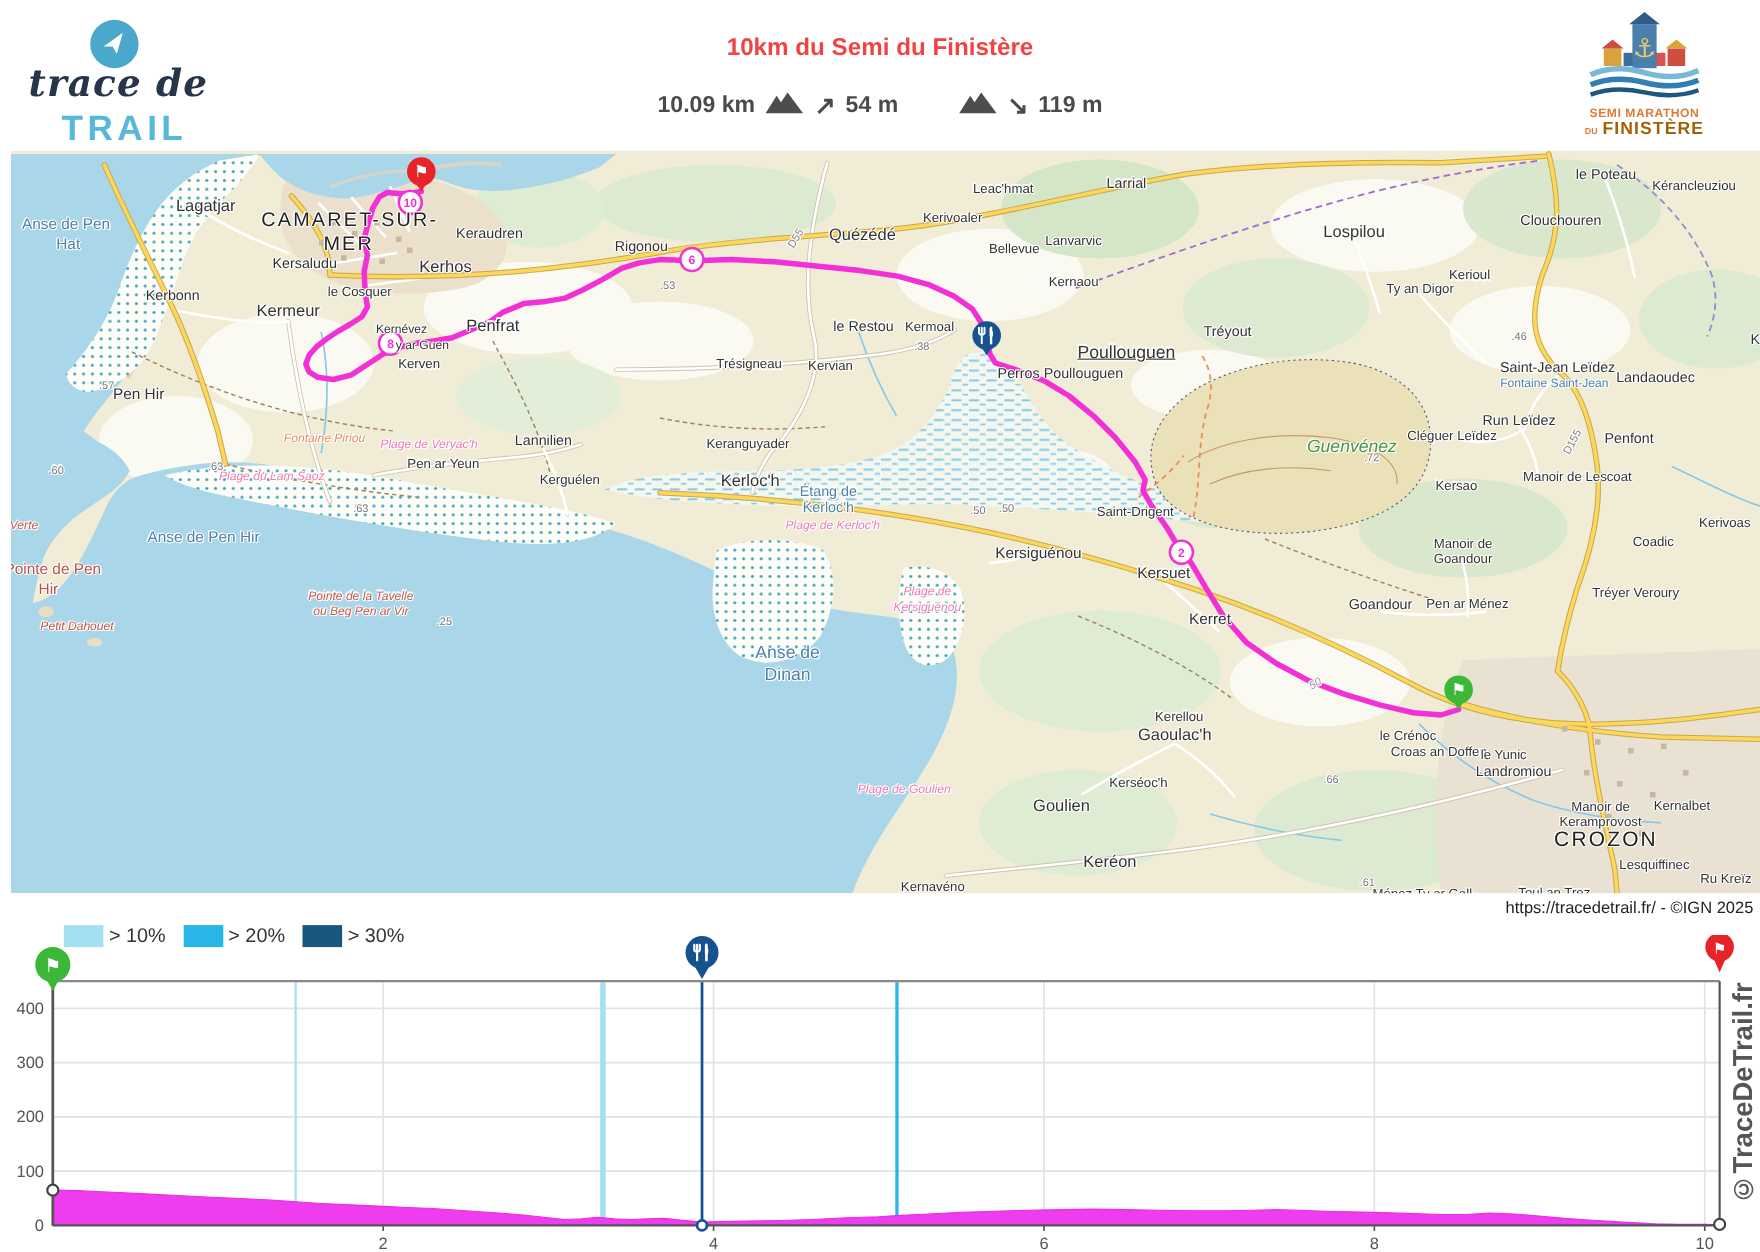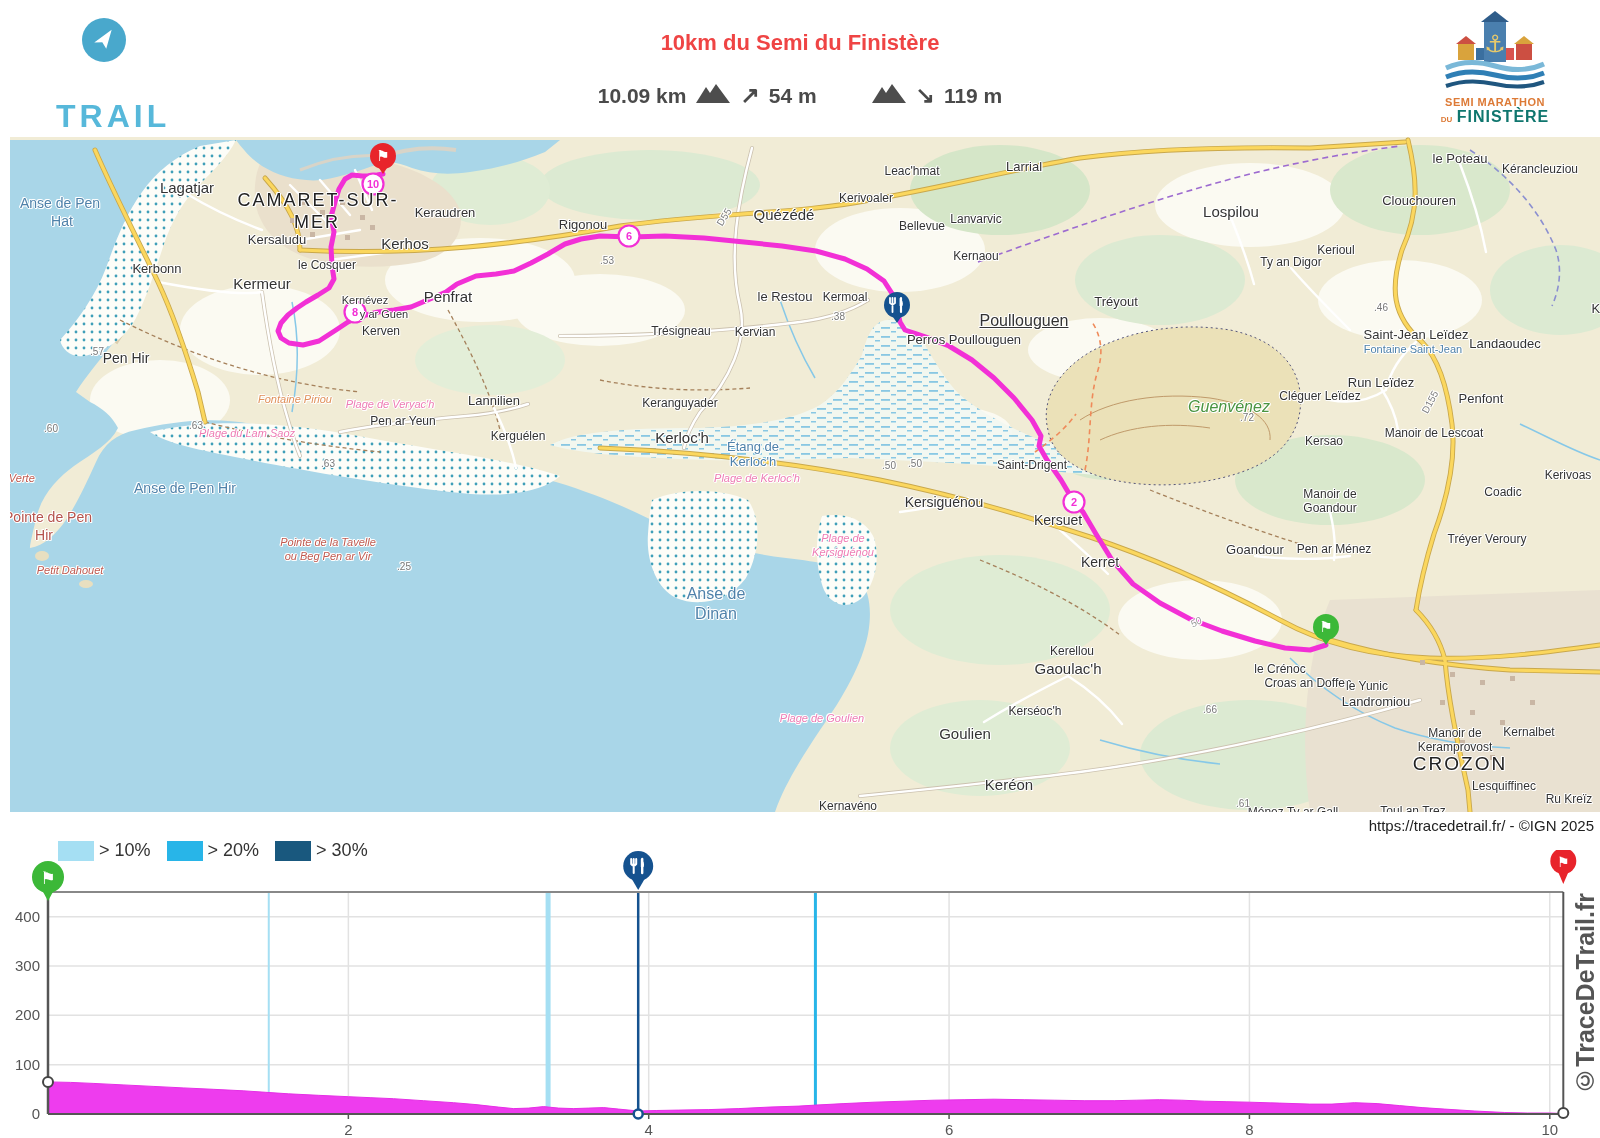--- a/index.html
+++ b/index.html
@@ -13,21 +13,21 @@
         font-style:italic;font-weight:bold;font-size:34px;color:#27354a;letter-spacing:1px;}
   .tlogo-line2{position:absolute;left:36px;top:86px;font-weight:bold;font-size:32px;color:#57b8da;letter-spacing:4px;}
   .page-title{position:absolute;left:0;right:0;top:30px;text-align:center;font-size:22px;
         font-weight:bold;color:#ef4444;}
   .stats-row{position:absolute;left:0;right:0;top:82px;display:flex;justify-content:center;
         align-items:center;gap:9px;font-size:21px;font-weight:bold;color:#4a4a4a;}
   .stats-row .gap{width:36px;}
   .arrow{font-size:23px;font-weight:bold;}
   .elogo{position:absolute;right:50px;top:8px;width:110px;height:126px;text-align:center;}
   .elogo-l1{font-size:11px;font-weight:bold;color:#dd7a36;letter-spacing:.5px;white-space:nowrap;}
-  .elogo-l3{font-size:16px;font-weight:bold;color:#0f766e;letter-spacing:1px;}
+  .elogo-l3{font-size:16px;font-weight:bold;color:#a16207;letter-spacing:1px;}
   .elogo-du{font-size:8px;font-weight:bold;color:#dd7a36;}
   
   #map{position:absolute;left:10px;top:137px;width:1590px;height:675px;overflow:hidden;background:#f3efdc;}
   #map svg{position:absolute;left:0;top:0;}
   .mlbl{position:absolute;transform:translate(-50%,-50%);white-space:nowrap;color:#333;
         font-size:12px;pointer-events:none;
         text-shadow:-1px 0 #fff,1px 0 #fff,0 -1px #fff,0 1px #fff,1px 1px #fff,-1px -1px #fff;}
   .mlbl.big{letter-spacing:2px;color:#222;}
   .mlbl.sea{color:#4f82aa;}
   .mlbl.coast{color:#b5534c;}
@@ -52,20 +52,21 @@
 <body>
 
 <div class="page">
 
   <div class="tlogo">
     <div class="tlogo-circle">
       <svg width="26" height="26" viewBox="0 0 26 26">
           <path d="M3 14 L22 4 L14 22 L11 15 Z" fill="#fff" transform="rotate(-8 13 13)"></path>
         </svg>
     </div>
+    <div class="tlogo-line1">trace de</div>
     <div class="tlogo-line2">TRAIL</div>
   </div>
 
   <div class="page-title">10km du Semi du Finistère</div>
 
   <div class="stats-row">
     <span>10.09 km</span>
     <span><svg width="36" height="22" viewBox="0 0 36 22">
           <path d="M1,21 L11,5 L15,11 L21,2 L35,21 Z" fill="#4d4d4d"></path>
         </svg></span>

